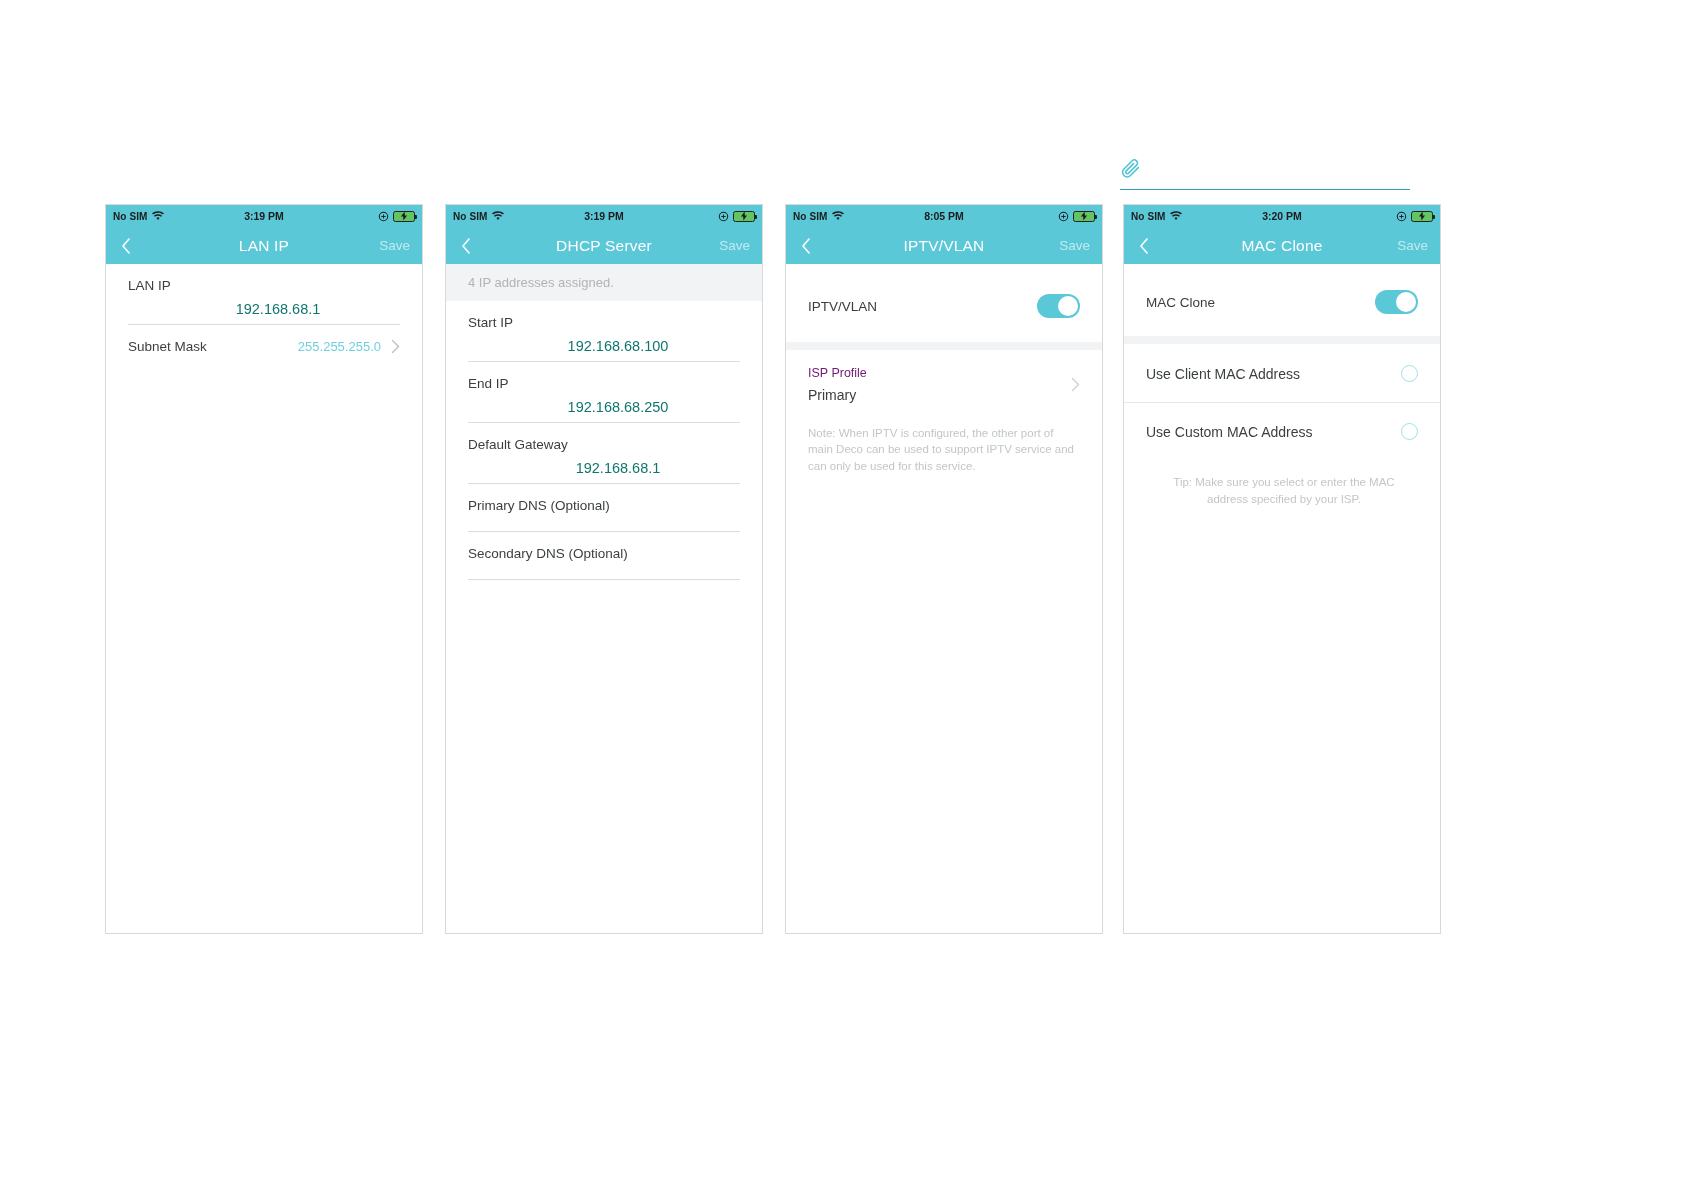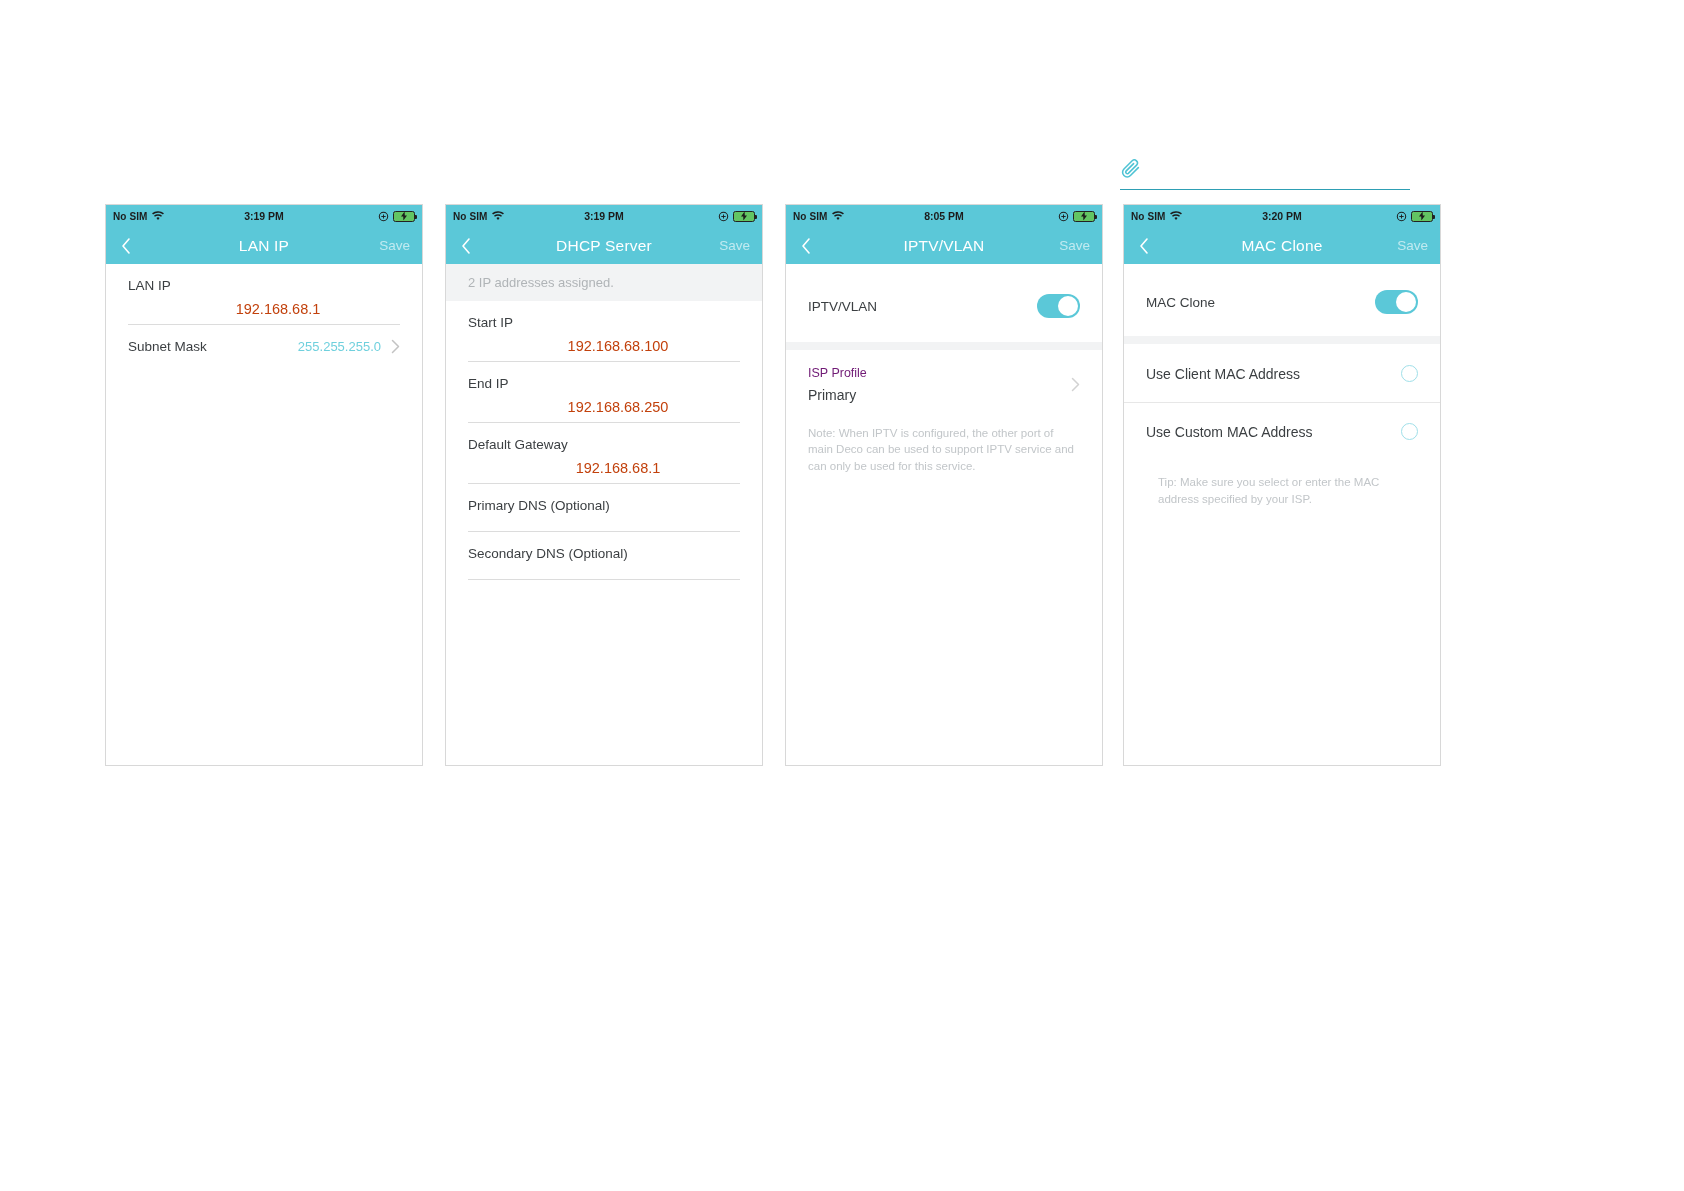--- a/index.html
+++ b/index.html
@@ -34,21 +34,21 @@
     top: 189px;
     width: 290px;
     height: 0;
     border-top: 1.5px solid #2e9fb4;
   }
 
   
   .phone {
     position: absolute;
     width: 318px;
-    height: 562px;
+    height: 730px;
     background: #ffffff;
     border: 1px solid #d8d8d8;
     box-sizing: border-box;
     overflow: hidden;
   }
   #phone1 { left: 105px;  top: 204px; }
   #phone2 { left: 445px;  top: 204px; }
   #phone3 { left: 785px;  top: 204px; }
   #phone4 { left: 1123px; top: 204px; }
 
@@ -152,21 +152,21 @@
   .field {
     padding: 0 22px;
   }
   .field-label {
     font-size: 13.5px;
     color: #3b3f42;
     padding-top: 14px;
   }
   .field-value {
     font-size: 14.5px;
-    color: #c2410c;
+    color: #0f766e;
     text-align: center;
     padding: 8px 0 7px 28px;
     min-height: 18px;
     box-sizing: border-box;
   }
   .field-rule {
     border-bottom: 1px solid #dcdcdc;
     margin: 0 22px;
   }
 
@@ -274,20 +274,21 @@
     border: 1.6px solid #9fdfe9;
     box-sizing: border-box;
     cursor: pointer;
     flex: none;
   }
   .tip {
     padding: 14px 30px 0 34px;
     font-size: 11.5px;
     line-height: 1.45;
     color: #c2c6c9;
+    text-align: center;
   }
 </style>
 </head>
 <body>
 
 <div class="clip-wrap">
   <svg class="clip-icon" viewBox="0 0 24 24" fill="none" stroke="currentColor" stroke-width="1.7" stroke-linecap="round">
     <path d="M20 10.5l-8.6 8.6a5 5 0 0 1-7.1-7.1l9-9a3.4 3.4 0 0 1 4.8 4.8l-9 9a1.8 1.8 0 0 1-2.5-2.5l8.2-8.2"></path>
   </svg>
 </div>
@@ -363,21 +364,21 @@
     </div>
   </div>
   <div class="navbar">
     <svg class="nav-back" viewBox="0 0 16 22" fill="none" stroke="#ffffff" stroke-width="1.6" stroke-linecap="round" stroke-linejoin="round">
         <path d="M11 4L5 11l6 7"></path>
       </svg>
     <div class="nav-title">DHCP Server</div>
     <div class="nav-save">Save</div>
   </div>
   <div class="screen">
-    <div class="notice">2 IP addresses assigned.</div>
+    <div class="notice">4 IP addresses assigned.</div>
 
     <div class="field">
       <div class="field-label">Start IP</div>
       <div class="field-value">192.168.68.100</div>
     </div>
     <div class="field-rule"></div>
 
     <div class="field">
       <div class="field-label">End IP</div>
       <div class="field-value">192.168.68.250</div>

